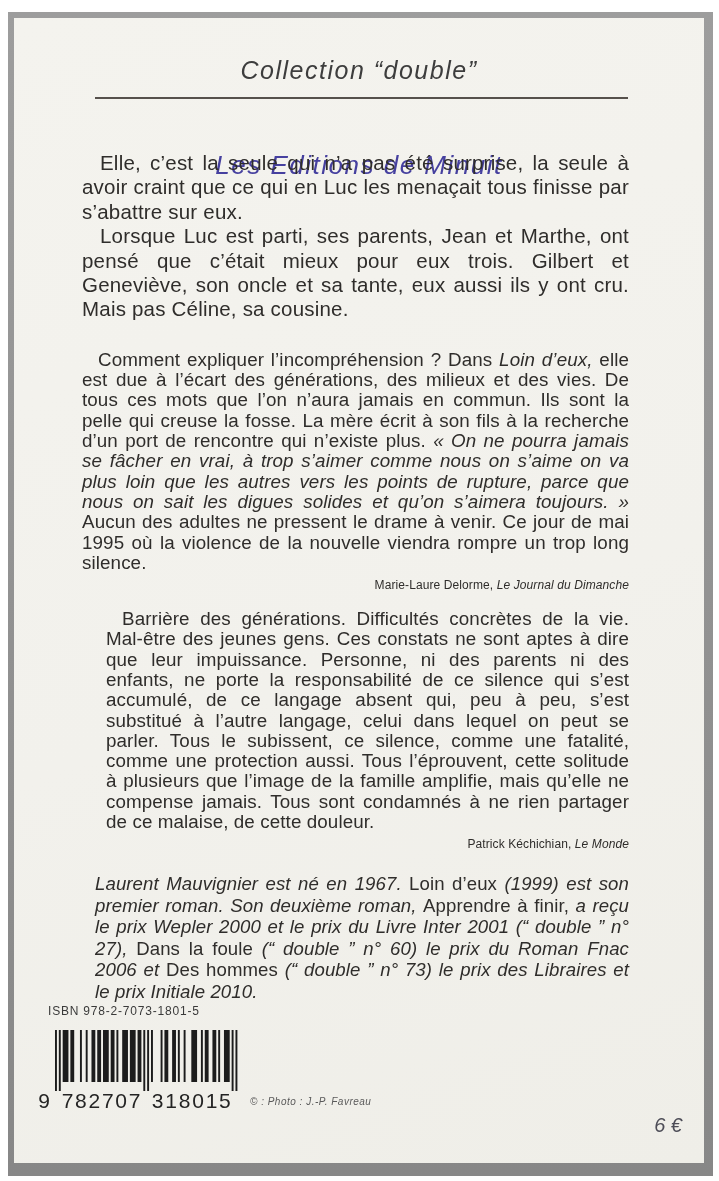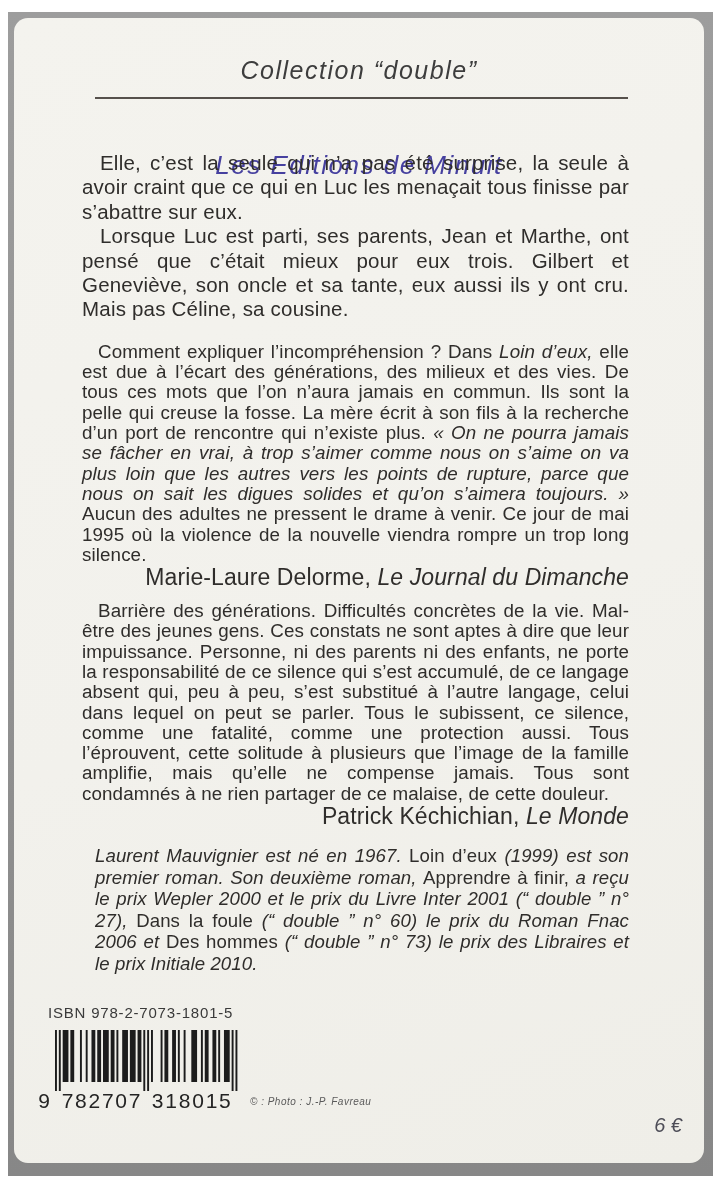--- a/index.html
+++ b/index.html
@@ -8,49 +8,48 @@
     font-family:"Liberation Sans",sans-serif;overflow:hidden;
   }
   .book{
     position:absolute;left:8px;top:12px;width:705px;height:1164px;
     background:linear-gradient(180deg,#9d9d9d,#878787);
   }
   .cover{
     position:absolute;left:6px;top:6px;right:9px;bottom:13px;
     background:linear-gradient(160deg,#f4f3ee 0%,#f2f1ec 55%,#efeee8 100%);
     overflow:hidden;
-    border-radius:14px;
   }
   .header-collection{
     position:absolute;top:38px;left:0;width:100%;text-align:center;
     font-style:italic;font-size:25px;color:#3d3d3d;letter-spacing:1.5px;
   }
   .header-rule{
     position:absolute;top:79px;left:81px;width:533px;height:2px;background:#56514c;
   }
   .header-publisher{
     position:absolute;top:85px;left:0;width:100%;text-align:center;
     font-style:italic;font-size:26px;color:#46409f;letter-spacing:1.5px;margin-top:47px;
   }
   .text-col{position:absolute;left:68px;top:133px;width:547px;color:#2f2d2b;}
   .intro{font-size:20.5px;line-height:24.4px;text-align:justify;letter-spacing:.2px;}
   .intro p{margin:0;text-indent:18px;}
   .press{font-size:18.8px;line-height:20.3px;text-align:justify;letter-spacing:.1px;}
   .press p{margin:0;text-indent:16px;}
-  .press1{margin-top:20px;}
-  .press2{margin-top:14px;}
-  .attr{font-size:23px;line-height:20px;text-align:right;margin-top:2px;}
+  .press1{margin-top:28px;}
+  .press2{margin-top:14px;margin-left:24px;}
+  .attr{font-size:12px;line-height:20px;text-align:right;margin-top:2px;}
   .bio{
     margin-top:19px;font-size:18.6px;line-height:21.5px;text-align:justify;
     font-style:italic;letter-spacing:.1px;margin-left:13px;
   }
   .run-italic{font-style:italic;}
   .run-roman{font-style:normal;}
   .isbn{
-    position:absolute;left:34px;top:986px;font-size:15px;color:#3a3a3a;letter-spacing:.8px;
+    position:absolute;left:34px;top:986px;font-size:12px;color:#3a3a3a;letter-spacing:.8px;
   }
   .barcode{position:absolute;left:22px;top:1012px;width:210px;height:82px;}
   .credit{
     position:absolute;left:236px;top:1078px;font-size:10px;font-style:italic;
     color:#5a5a5a;letter-spacing:.5px;
   }
   .price{
     position:absolute;right:22px;top:1096px;font-size:20px;font-style:italic;color:#4d4d57;
   }
 </style>

